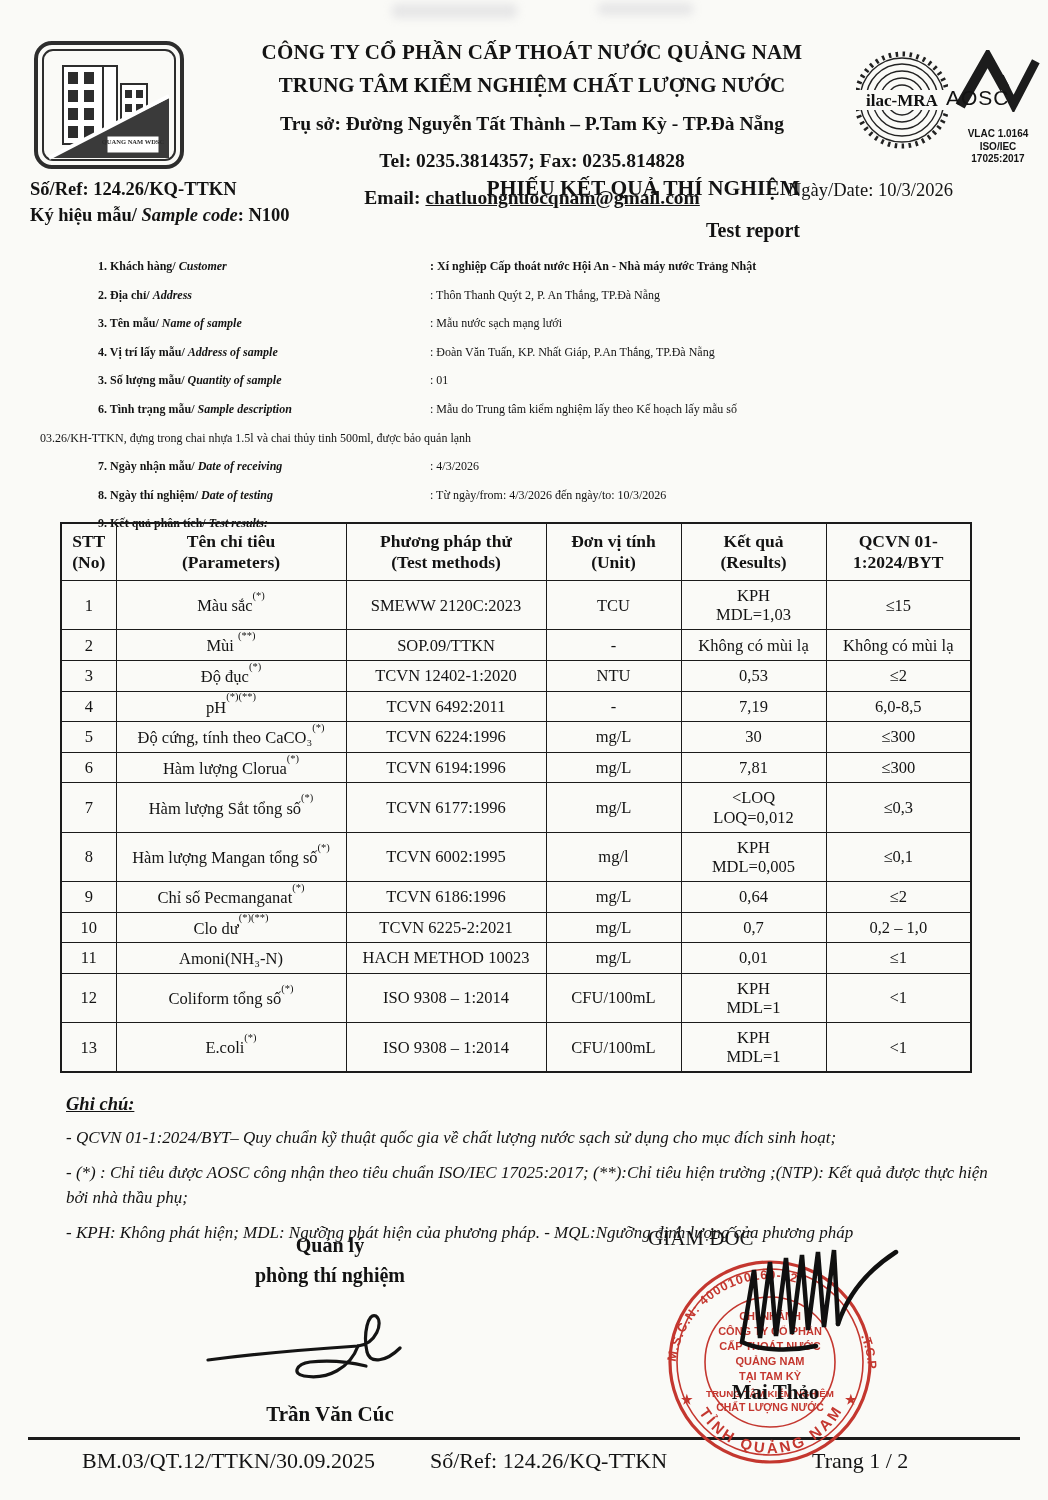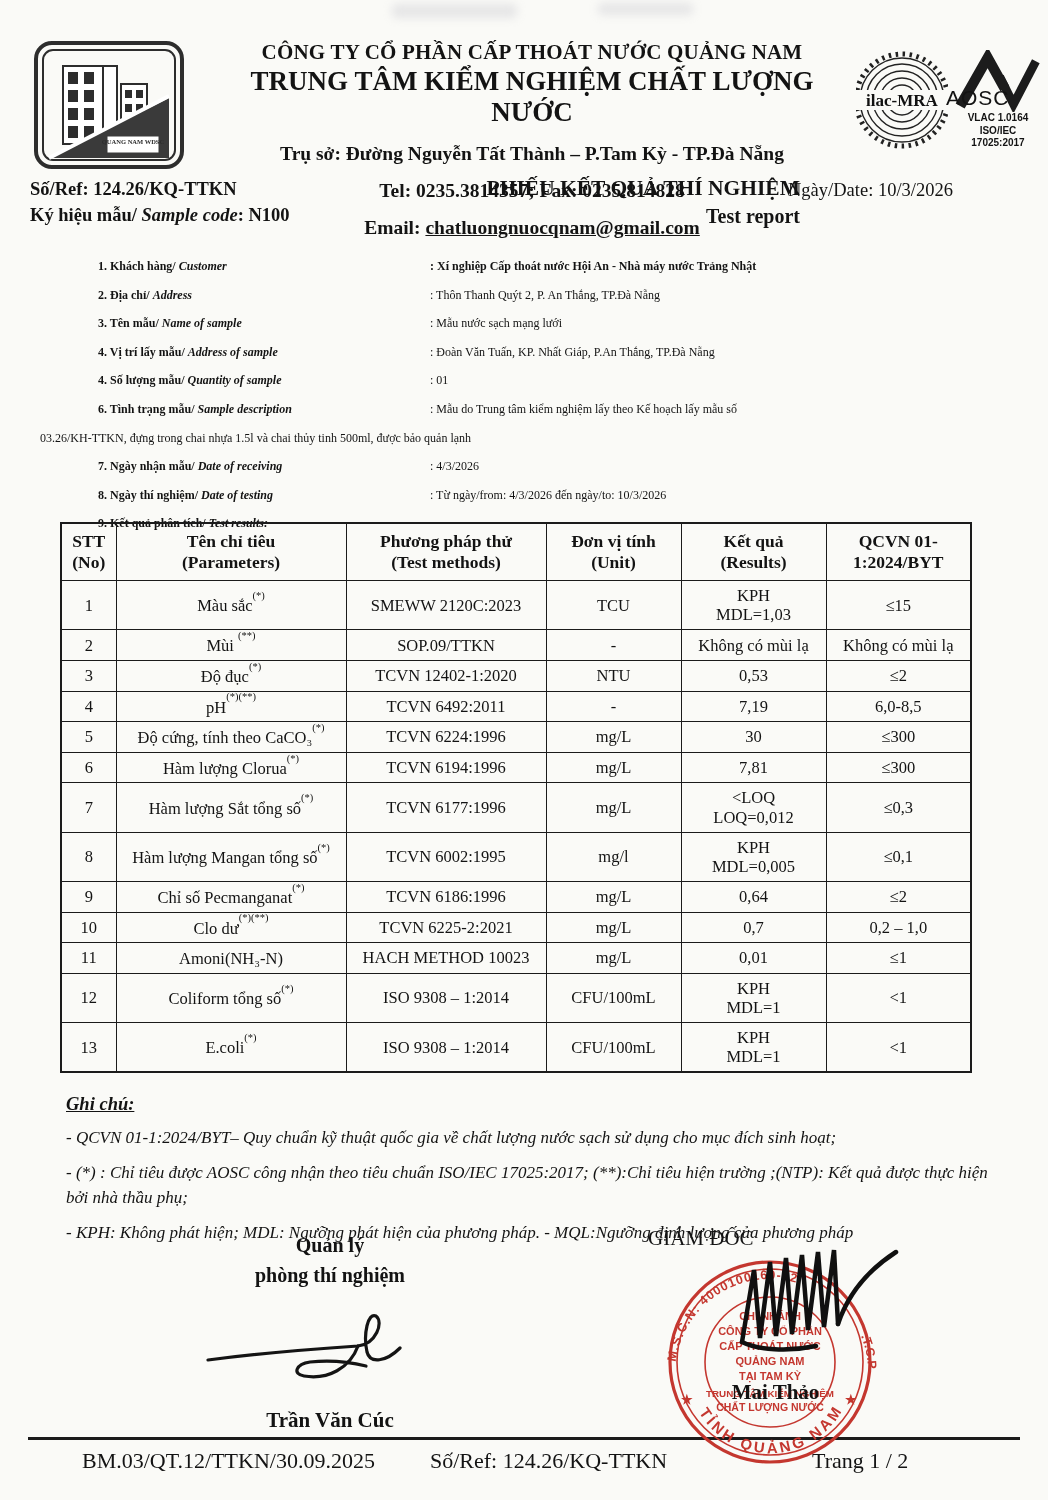--- a/index.html
+++ b/index.html
@@ -4,38 +4,38 @@
 <style>
   *{margin:0;padding:0;box-sizing:border-box}
   html,body{width:1048px;height:1500px}
   body{position:relative;background:#fafaf7;font-family:"Liberation Serif","DejaVu Serif",serif;color:#131313;overflow:hidden}
   .abs{position:absolute}
   .smudge{position:absolute;background:#b6b6c0;filter:blur(5px);opacity:.3;border-radius:4px}
 
   
   .hdr-center{left:212px;top:40px;width:640px;text-align:center}
   .hdr-l1{font-size:21px;font-weight:700;letter-spacing:.2px}
-  .hdr-l2{font-size:27px;font-weight:700;margin-top:1px}
+  .hdr-l2{font-size:21px;font-weight:700;margin-top:8px}
   .hdr-l3,.hdr-l4,.hdr-l5{font-size:19.5px;font-weight:700;margin-top:15px}
   .hdr-email a,.hdr-email .em{ text-decoration:underline }
   .logo-left{left:33px;top:40px}
   .cert-block{left:856px;top:44px;width:180px}
   .ilac-wrap{position:absolute;left:0;top:4px}
   .aosc-wrap{position:absolute;left:96px;top:6px;width:92px;text-align:center}
   .aosc-row{position:relative;height:62px}
   .aosc-txt{position:absolute;left:-6px;bottom:2px;font-size:21px;font-weight:400;letter-spacing:1px;font-family:"Liberation Sans",sans-serif}
-  .aosc-sub{font-size:10px;font-weight:700;font-family:"Liberation Sans",sans-serif;line-height:1.25;margin-top:0}
+  .aosc-sub{font-size:10px;font-weight:700;font-family:"Liberation Sans",sans-serif;line-height:1.25;margin-top:16px}
 
   
   .ref-left{left:30px;top:176px;width:360px;font-size:18.5px;line-height:26px}
   .ref-left .b{font-weight:700}
   .ref-left .bi{font-weight:700;font-style:italic}
   .doc-title{left:330px;top:176px;width:470px;text-align:right}
   .doc-title .vi{font-size:21.5px;font-weight:700}
-  .doc-title .en{font-size:20px;font-weight:700;margin-top:4px}
+  .doc-title .en{font-size:20px;font-weight:700;margin-top:18px}
   .doc-date{left:788px;top:180px;font-size:18.5px}
 
   
   .info-list{left:40px;top:252px;width:975px;font-size:12px}
   .info-item{line-height:28.6px}
   .info-row{display:flex;padding-left:58px}
   .info-label{width:332px;flex:0 0 332px;font-weight:700}
   .info-label .len{font-style:italic}
   .info-value{flex:1}
   .info-item:first-child .info-value{font-weight:700}
@@ -54,21 +54,21 @@
 
   
   .notes{left:66px;top:1094px;width:935px}
   .notes-title{font-size:18.5px;font-weight:700;font-style:italic;text-decoration:underline;margin-bottom:10px}
   .note{font-size:17px;font-style:italic;line-height:1.5;margin-bottom:9px}
 
   
   .sig-left{left:170px;top:1230px;width:320px;text-align:center}
   .sig-left .t{font-size:20px;font-weight:700;line-height:30px}
   .sig-left svg{margin-top:14px}
-  .sig-left .name{font-size:21px;font-weight:700;margin-top:8px}
+  .sig-left .name{font-size:21px;font-weight:700;margin-top:2px}
   .sig-right-title{left:648px;top:1226px;width:255px;text-align:left;font-size:21px;font-weight:400}
   .stamp{left:645px;top:1256px;z-index:2}
   .scribble{left:728px;top:1242px;z-index:4}
   .sig-right-name{left:648px;top:1380px;width:255px;text-align:center;font-size:21px;font-weight:700;z-index:5}
 
   
   .foot-rule{left:28px;top:1437px;width:992px;height:2.5px;background:#1b1b1b}
   .foot{top:1448px;font-size:22px}
   .f1{left:82px}.f2{left:430px}.f3{left:812px}
 </style>
@@ -184,21 +184,21 @@
   </div>
     <div class="info-item">
     <div class="info-row">
       <div class="info-label"><span class="lvi">4. Vị trí lấy mẫu/</span> <span class="len">Address of sample</span></div>
       <div class="info-value">: Đoàn Văn Tuấn, KP. Nhất Giáp, P.An Thắng, TP.Đà Nẵng</div>
     </div>
 
   </div>
     <div class="info-item">
     <div class="info-row">
-      <div class="info-label"><span class="lvi">4. Số lượng mẫu/</span> <span class="len">Quantity of sample</span></div>
+      <div class="info-label"><span class="lvi">3. Số lượng mẫu/</span> <span class="len">Quantity of sample</span></div>
       <div class="info-value">: 01</div>
     </div>
 
   </div>
     <div class="info-item">
     <div class="info-row">
       <div class="info-label"><span class="lvi">6. Tình trạng mẫu/</span> <span class="len">Sample description</span></div>
       <div class="info-value">: Mẫu do Trung tâm kiểm nghiệm lấy theo Kế hoạch lấy mẫu số</div>
     </div>
     <div class="info-cont">03.26/KH-TTKN, đựng trong chai nhựa 1.5l và chai thủy tinh 500ml, được bảo quản lạnh</div>

